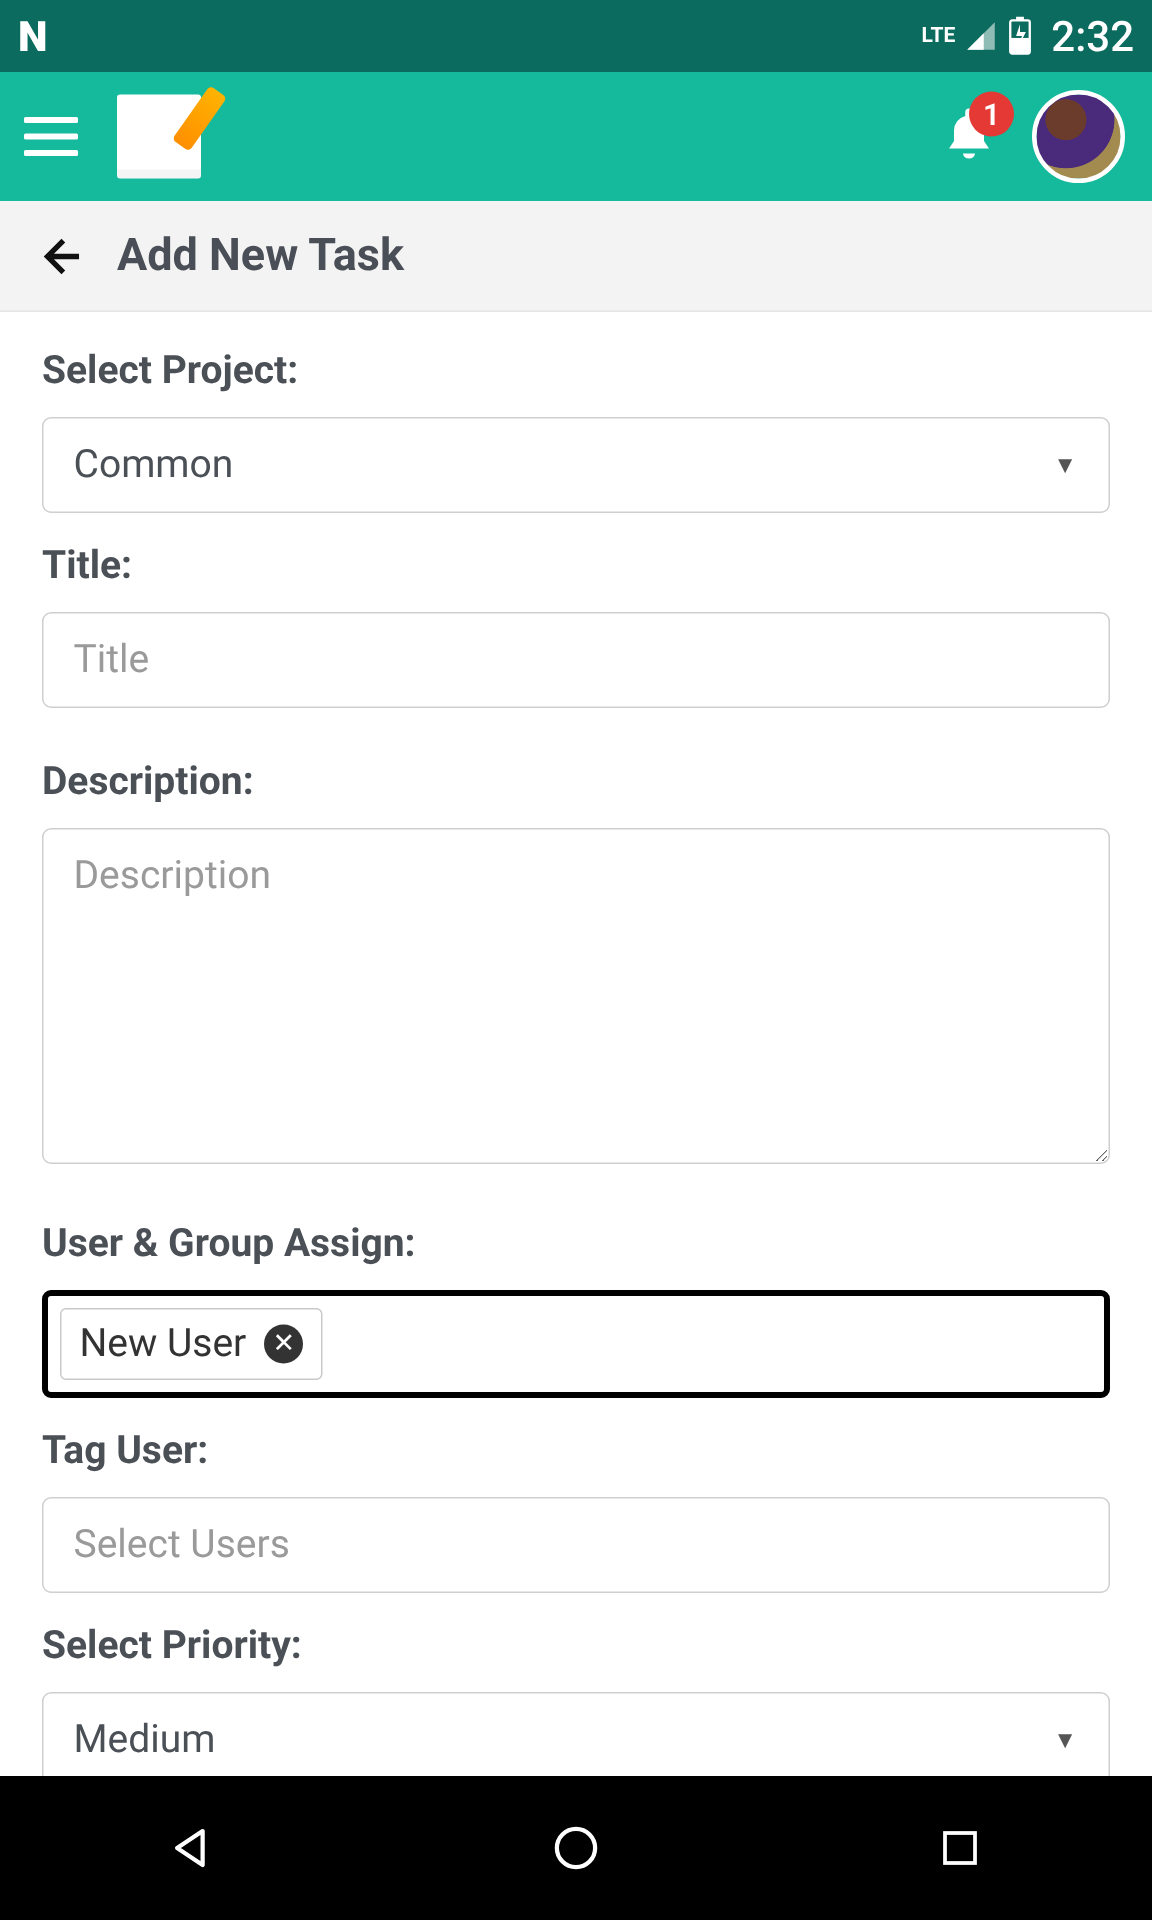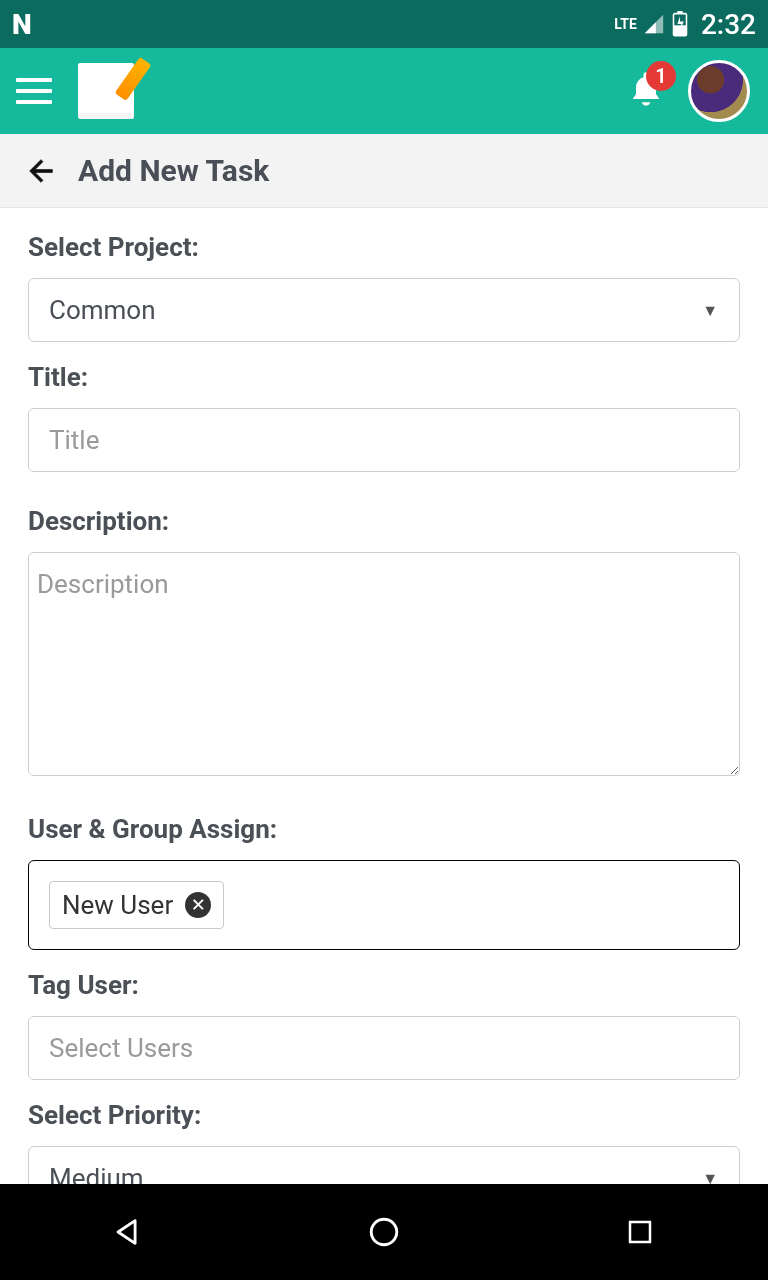--- a/index.html
+++ b/index.html
@@ -32,22 +32,22 @@
   
   .form-wrap { flex:1; overflow:hidden; background:#fff; padding: 20px 28px 0 28px; }
   .label { font-size:26px; font-weight:700; color:#4b5057; margin-top: 20px; margin-bottom: 16px; }
   .label.first { margin-top: 4px; }
   .field { width:100%; border:1px solid #cfcfcf; border-radius:6px; background:#fff; font-size:26px; color:#4b5057; padding: 16px 20px; }
   .select { appearance:none; -webkit-appearance:none; background:#fff; position:relative; }
   .select-wrap { position:relative; margin-bottom: 10px;}
   .select-caret { position:absolute; right:22px; top:50%; transform:translateY(-50%); color:#555; font-size:16px; pointer-events:none;}
   .input { color:#333; }
   .input::placeholder, .textarea::placeholder { color:#9a9a9a; }
-  .textarea { width:100%; border:1px solid #cfcfcf; border-radius:6px; font-size:26px; padding:16px 8px; height:224px; resize:both; color:#333;}
-  .chip-box { border:1px solid #000000; border-radius:6px; padding:20px; display:flex; flex-wrap:wrap; gap:8px; min-height:62px; }
+  .textarea { width:100%; border:1px solid #cfcfcf; border-radius:6px; font-size:26px; padding:16px 20px; height:224px; resize:both; color:#333;}
+  .chip-box { border:4px solid #000000; border-radius:6px; padding:8px; display:flex; flex-wrap:wrap; gap:8px; min-height:62px; }
   .chip { border:1px solid #c9c9c9; border-radius:4px; padding:8px 12px; display:flex; align-items:center; gap:12px; font-size:26px; color:#333; }
   .chip-x { width:26px; height:26px; border-radius:50%; background:#333; color:#fff; display:flex; align-items:center; justify-content:center; font-size:18px; line-height:1;}
   .tag-input { border:1px solid #cfcfcf; border-radius:6px; padding:16px 20px; font-size:26px; color:#9a9a9a; }
   .mb { margin-bottom: 14px; }
   .partial-label { font-size:26px; font-weight:800; color:#2e3237; margin-top:10px; }
 
   
   .nav-bar { height:96px; background:#000; display:flex; align-items:center; justify-content:space-around; }
   .nav-btn { width:120px; height:60px; display:flex; align-items:center; justify-content:center; }
 </style>

